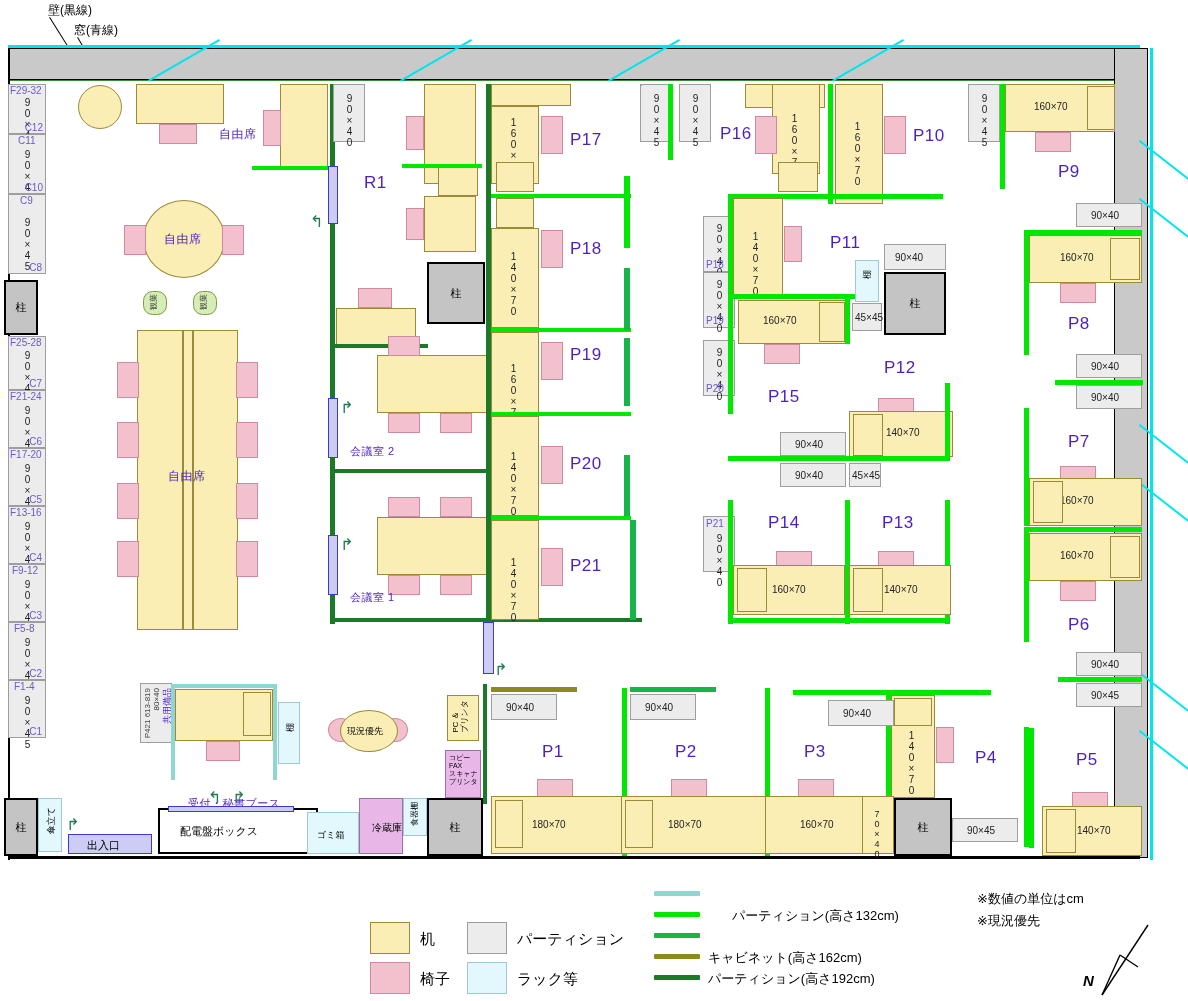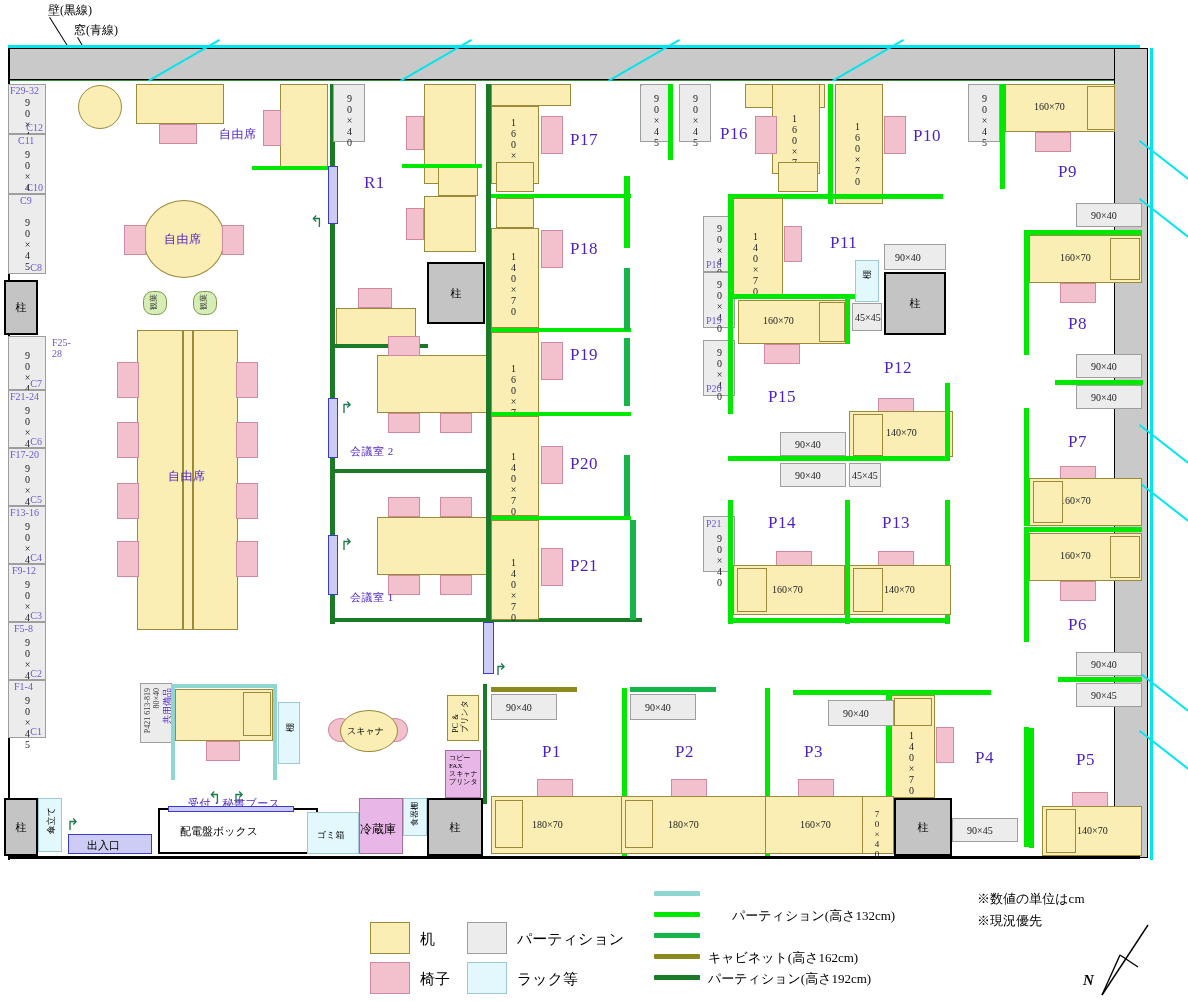--- a/index.html
+++ b/index.html
@@ -1,17 +1,17 @@
 <!DOCTYPE html>
 <html><head>
 <meta charset="utf-8">
 <style>
   html,body{margin:0;padding:0;background:#fff;}
   body{font-family:"Liberation Sans","DejaVu Sans",sans-serif;}
-  #plan{position:relative;width:1188px;height:1001px;background:#fff;overflow:hidden;font-family:Liberation Serif, serif;}
+  #plan{position:relative;width:1188px;height:1001px;background:#fff;overflow:hidden;}
   .abs{position:absolute;box-sizing:border-box;}
   
   .wall{background:#c9c9c9;border:1px solid #000;}
   .window{background:#00e5ee;}
   .winray{background:#00e5ee;height:2px;transform-origin:0 0;}
   .desk{background:#faeeb5;border:1px solid #9a8a3a;}
   .chair{background:#f3c1ce;border:1px solid #d08aa0;}
   .cab{background:#ececec;border:1px solid #9e9e9e;}
   .rack{background:#e2f8fd;border:1px solid #9cc8d8;}
   .pillar{background:#c4c4c4;border:2px solid #000;display:flex;align-items:center;justify-content:center;font-size:11px;color:#000;}
@@ -86,21 +86,21 @@
     <div class="abs cabid" style="left:11px;top:0px;">C9</div>
     <div class="dimv" style="left:13px;top:22px;">90×45</div>
     <div class="abs cabid" style="right:3px;bottom:0px;">C8</div>
   </div>
 
   <div class="abs pillar" style="left:4px;top:280px;width:34px;height:55px;">
       <span>柱</span>
     </div>
 
   <div class="abs cab" style="left:8px;top:336px;width:38px;height:54px;">
-    <div class="abs cabid" style="left:1px;top:0px;padding-left:42px;">F25-28</div>
+    <div class="abs cabid" style="left:1px;top:0px;">F25-28</div>
     <div class="dimv" style="left:13px;top:13px;">90×45</div>
     <div class="abs cabid" style="right:3px;bottom:0px;">C7</div>
   </div>
   <div class="abs cab" style="left:8px;top:390px;width:38px;height:58px;">
     <div class="abs cabid" style="left:1px;top:0px;">F21-24</div>
     <div class="dimv" style="left:13px;top:14px;">90×45</div>
     <div class="abs cabid" style="right:3px;bottom:0px;">C6</div>
   </div>
   <div class="abs cab" style="left:8px;top:448px;width:38px;height:58px;">
     <div class="abs cabid" style="left:1px;top:0px;">F17-20</div>
@@ -493,21 +493,21 @@
   <div class="abs desk" style="left:243px;top:692px;width:28px;height:44px;"></div>
   <div class="abs chair" style="left:206px;top:741px;width:34px;height:20px;"></div>
   <div class="abs rack" style="left:278px;top:702px;width:22px;height:62px;">
     <div class="vtxt" style="position:absolute;left:5px;top:20px;font-size:9px;color:#000;">棚</div>
   </div>
   <div class="lbl" style="left:188px;top:763px;font-size:11px;margin-top:33px;">受付・秘書ブース</div>
 
   <div class="abs chair" style="left:328px;top:718px;width:26px;height:24px;border-radius:50%;"></div>
   <div class="abs chair" style="left:382px;top:718px;width:26px;height:24px;border-radius:50%;"></div>
   <div class="abs desk" style="left:340px;top:710px;width:58px;height:42px;border-radius:50%;">
-    <div class="dim" style="left:6px;top:14px;font-size:9px;color:#000;">スキャナ</div>
+    <div class="dim" style="left:6px;top:14px;font-size:9px;color:#000;">現況優先</div>
   </div>
 
   <div class="abs desk" style="left:447px;top:695px;width:32px;height:46px;">
     <div class="vtxt" style="position:absolute;left:4px;top:4px;font-size:8px;color:#000;white-space:pre-line;line-height:1.1;">PC ＆
 プリンタ</div>
   </div>
   <div class="abs magenta" style="left:445px;top:750px;width:36px;height:48px;">
     <div style="position:absolute;left:3px;top:3px;font-size:7px;color:#000;white-space:pre-line;line-height:1.15;">コピー
 FAX
 スキャナ
@@ -530,21 +530,21 @@
     <div style="position:absolute;left:20px;top:14px;font-size:11px;color:#000;">配電盤ボックス</div>
   </div>
   <div class="abs" style="left:168px;top:806px;width:126px;height:6px;background:#ccccf5;border:1px solid #3a3ad0;"></div>
   <div class="arrow" style="left:208px;top:788px;">↰</div>
   <div class="arrow" style="left:232px;top:788px;">↱</div>
 
   <div class="abs rack" style="left:307px;top:812px;width:52px;height:42px;">
     <div style="position:absolute;left:9px;top:16px;font-size:9px;color:#000;">ゴミ箱</div>
   </div>
   <div class="abs magenta" style="left:359px;top:798px;width:44px;height:56px;">
-    <div style="position:absolute;left:0;top:22px;font-size:12px;color:#000;">冷蔵庫</div>
+    <div style="position:absolute;left:12px;top:22px;font-size:10px;color:#000;">冷蔵庫</div>
   </div>
   <div class="abs rack" style="left:403px;top:798px;width:24px;height:38px;">
     <div class="vtxt" style="position:absolute;left:5px;top:3px;font-size:8px;color:#000;">食器棚</div>
   </div>
   <div class="abs pillar" style="left:427px;top:798px;width:56px;height:58px;">
       <span>柱</span>
     </div>
 
   <div class="abs lgbox desk" style="left:370px;top:922px;"></div>
   <div class="lgtxt" style="left:420px;top:930px;">机</div>

